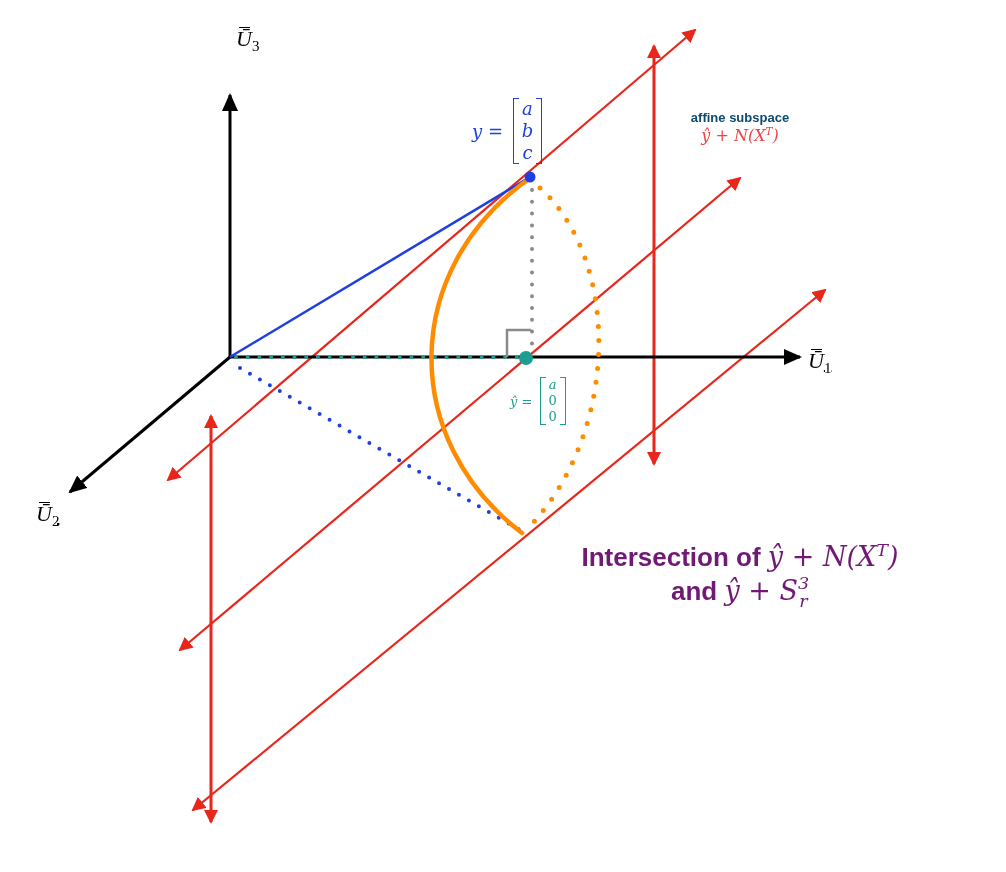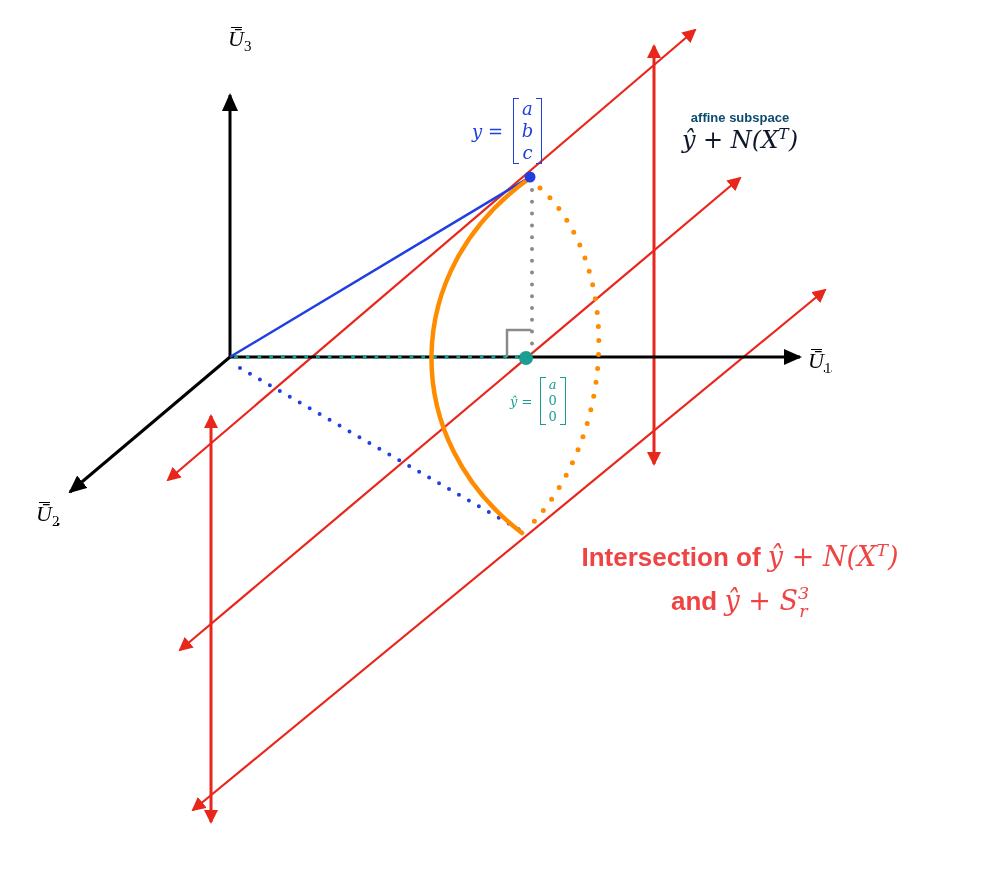--- a/index.html
+++ b/index.html
@@ -15,22 +15,22 @@
     .matrix { display: inline-flex; align-items: center; vertical-align: middle; }
     .matrix .br { border: 1.5px solid currentColor; width: 5px; align-self: stretch; }
     .matrix .br.l { border-right: none; }
     .matrix .br.r { border-left: none; }
     .matrix .col { display: flex; flex-direction: column; align-items: center; padding: 0 3px; }
     .y-label { color: #1f3fe0; font-size: 18px; }
     .y-label .col span { line-height: 22px; }
     .yhat-label { color: #1a9e92; font-size: 13px; }
     .yhat-label .col span { line-height: 16px; }
     .affine-title { color: #0c4a6e; font-size: 13px; text-align: center; }
-    .affine-expr { color: #0f172a; font-size: 24px; text-align: center; }
-    .inter-line { color: #ef4444; font-size: 26px; text-align: center; }
+    .affine-expr { color: #ef4444; font-size: 16px; text-align: center; }
+    .inter-line { color: #701a75; font-size: 26px; text-align: center; }
     .inter-line .math { font-weight: normal; font-size: 27px; }
     sup, sub { font-size: 65%; }
   </style>
 </head>
 <body>
 
 <svg id="canvas" viewBox="0 0 1006 872" xmlns="http://www.w3.org/2000/svg">
   <defs>
     <marker id="arrowBlack" markerWidth="10" markerHeight="10" refX="8" refY="5" orient="auto" markerUnits="userSpaceOnUse">
       <path d="M0,0 L10,5 L0,10 z" fill="#000"></path>
@@ -67,21 +67,21 @@
 
   <polyline points="507,357 507,330 531,330" fill="none" stroke="#8a8a8a" stroke-width="2.5"></polyline>
 
   <path d="M530,178 C400,270 400,440 522,533" fill="none" stroke="#ff8c00" stroke-width="4.5" stroke-linecap="round"></path>
   <path d="M540,188 C620,260 620,430 530,526" fill="none" stroke="#ff8c00" stroke-width="5" stroke-linecap="round" stroke-dasharray="0 14"></path>
 
   <circle cx="530" cy="177" r="5.5" fill="#1f3fe0"></circle>
   <circle cx="526" cy="358" r="7" fill="#1a9e92"></circle>
 </svg>
 
-<div class="label axis-label math" style="left:228px; top:26px;">
+<div class="label axis-label math" style="left:236px; top:26px;">
   <span class="bar">Ū</span><span class="sub">3</span>
 </div>
 <div class="label axis-label math" style="left:808px; top:348px;text-decoration:underline;">
   <span class="bar">Ū</span><span class="sub">1</span>
 </div>
 <div class="label axis-label math" style="left:36px; top:501px;text-decoration:underline;">
   <span class="bar">Ū</span><span class="sub">2</span>
 </div>
 
 <div class="label y-label math" style="left:472px; top:98px;">
@@ -112,19 +112,19 @@
 
 <div class="label" style="left:670px; top:110px; width:140px;">
   <div class="affine-title sans-bold">affine subspace</div>
   <div class="affine-expr math"><span>ŷ + N(X</span><sup>T</sup><span>)</span></div>
 </div>
 
 <div class="label" style="left:540px; top:540px; width:400px;">
   <div class="inter-line sans-bold">
     <span>Intersection of </span><span class="math"><span>ŷ + N(X</span><sup>T</sup><span>)</span></span>
   </div>
-  <div class="inter-line sans-bold" style="margin-top:12px;">
+  <div class="inter-line sans-bold" style="margin-top:2px;">
     <span>and </span><span class="math"><span>ŷ + S</span><span style="display:inline-flex; flex-direction:column; vertical-align:middle; line-height:1; font-size:65%;">
           <span>3</span>
           <span>r</span>
         </span></span>
   </div>
 </div>
 
 </body></html>

